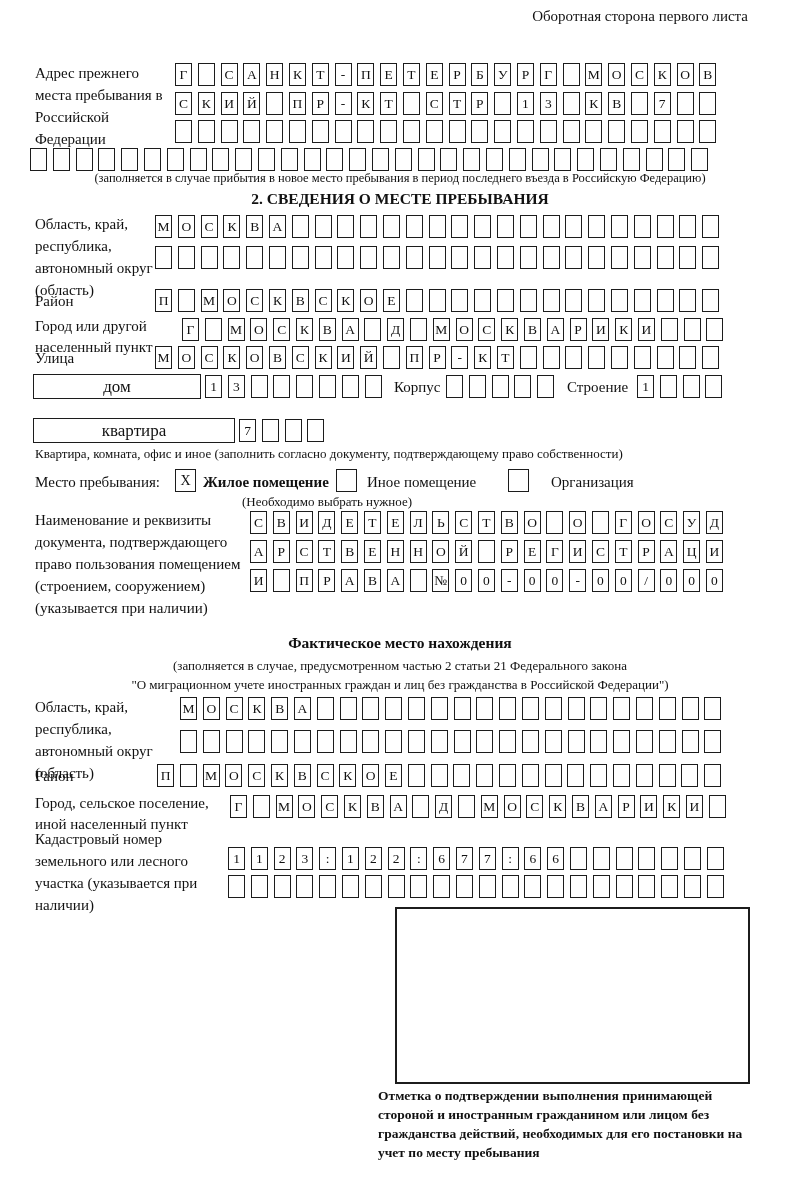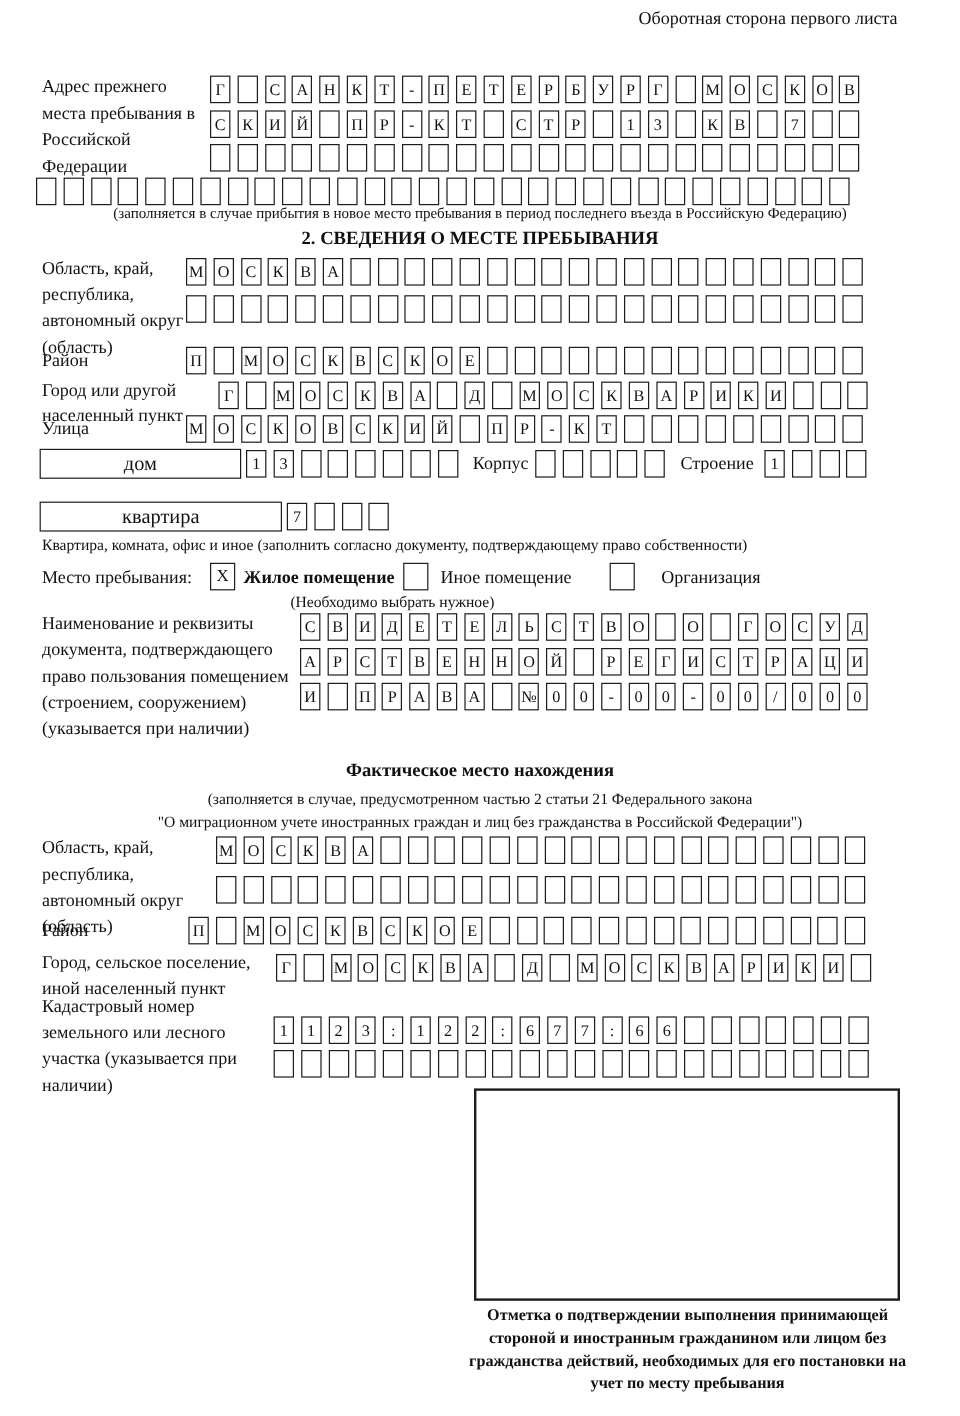--- a/index.html
+++ b/index.html
@@ -12,21 +12,21 @@
   .heading{position:absolute;font-size:15.5px;font-weight:bold;color:#111;}
   .cellrow{position:absolute;display:flex;gap:5.8px;}
   .cell{flex:none;width:15px;height:21px;border:1.6px solid #1c1c1c;
         display:flex;align-items:center;justify-content:center;
         font-size:13.5px;line-height:1;background:#fff;}
   .widebox{position:absolute;border:1.6px solid #1c1c1c;background:#fff;
         display:flex;align-items:center;justify-content:center;font-size:17px;}
   .checkbox{position:absolute;width:19px;height:21px;border:1.6px solid #1c1c1c;background:#fff;
         display:flex;align-items:center;justify-content:center;font-size:14px;}
   .stampbox{position:absolute;border:2px solid #1c1c1c;background:#fff;}
-  .stampnote{position:absolute;font-size:13.5px;font-weight:600;text-align:center;line-height:19px;}
+  .stampnote{position:absolute;font-size:13.5px;font-weight:600;text-align:left;line-height:19px;}
 </style>
 </head>
 <body>
 
 <div id="form">
 
   <div class="abs" style="top:8px;right:52px;font-size:15px;">Оборотная сторона первого листа</div>
 
   <div class="lbl" style="left:35px;top:62px;width:140px;">Адрес прежнего места пребывания в Российской Федерации</div>
   <div class="cellrow" style="left:175px;top:63px;">

